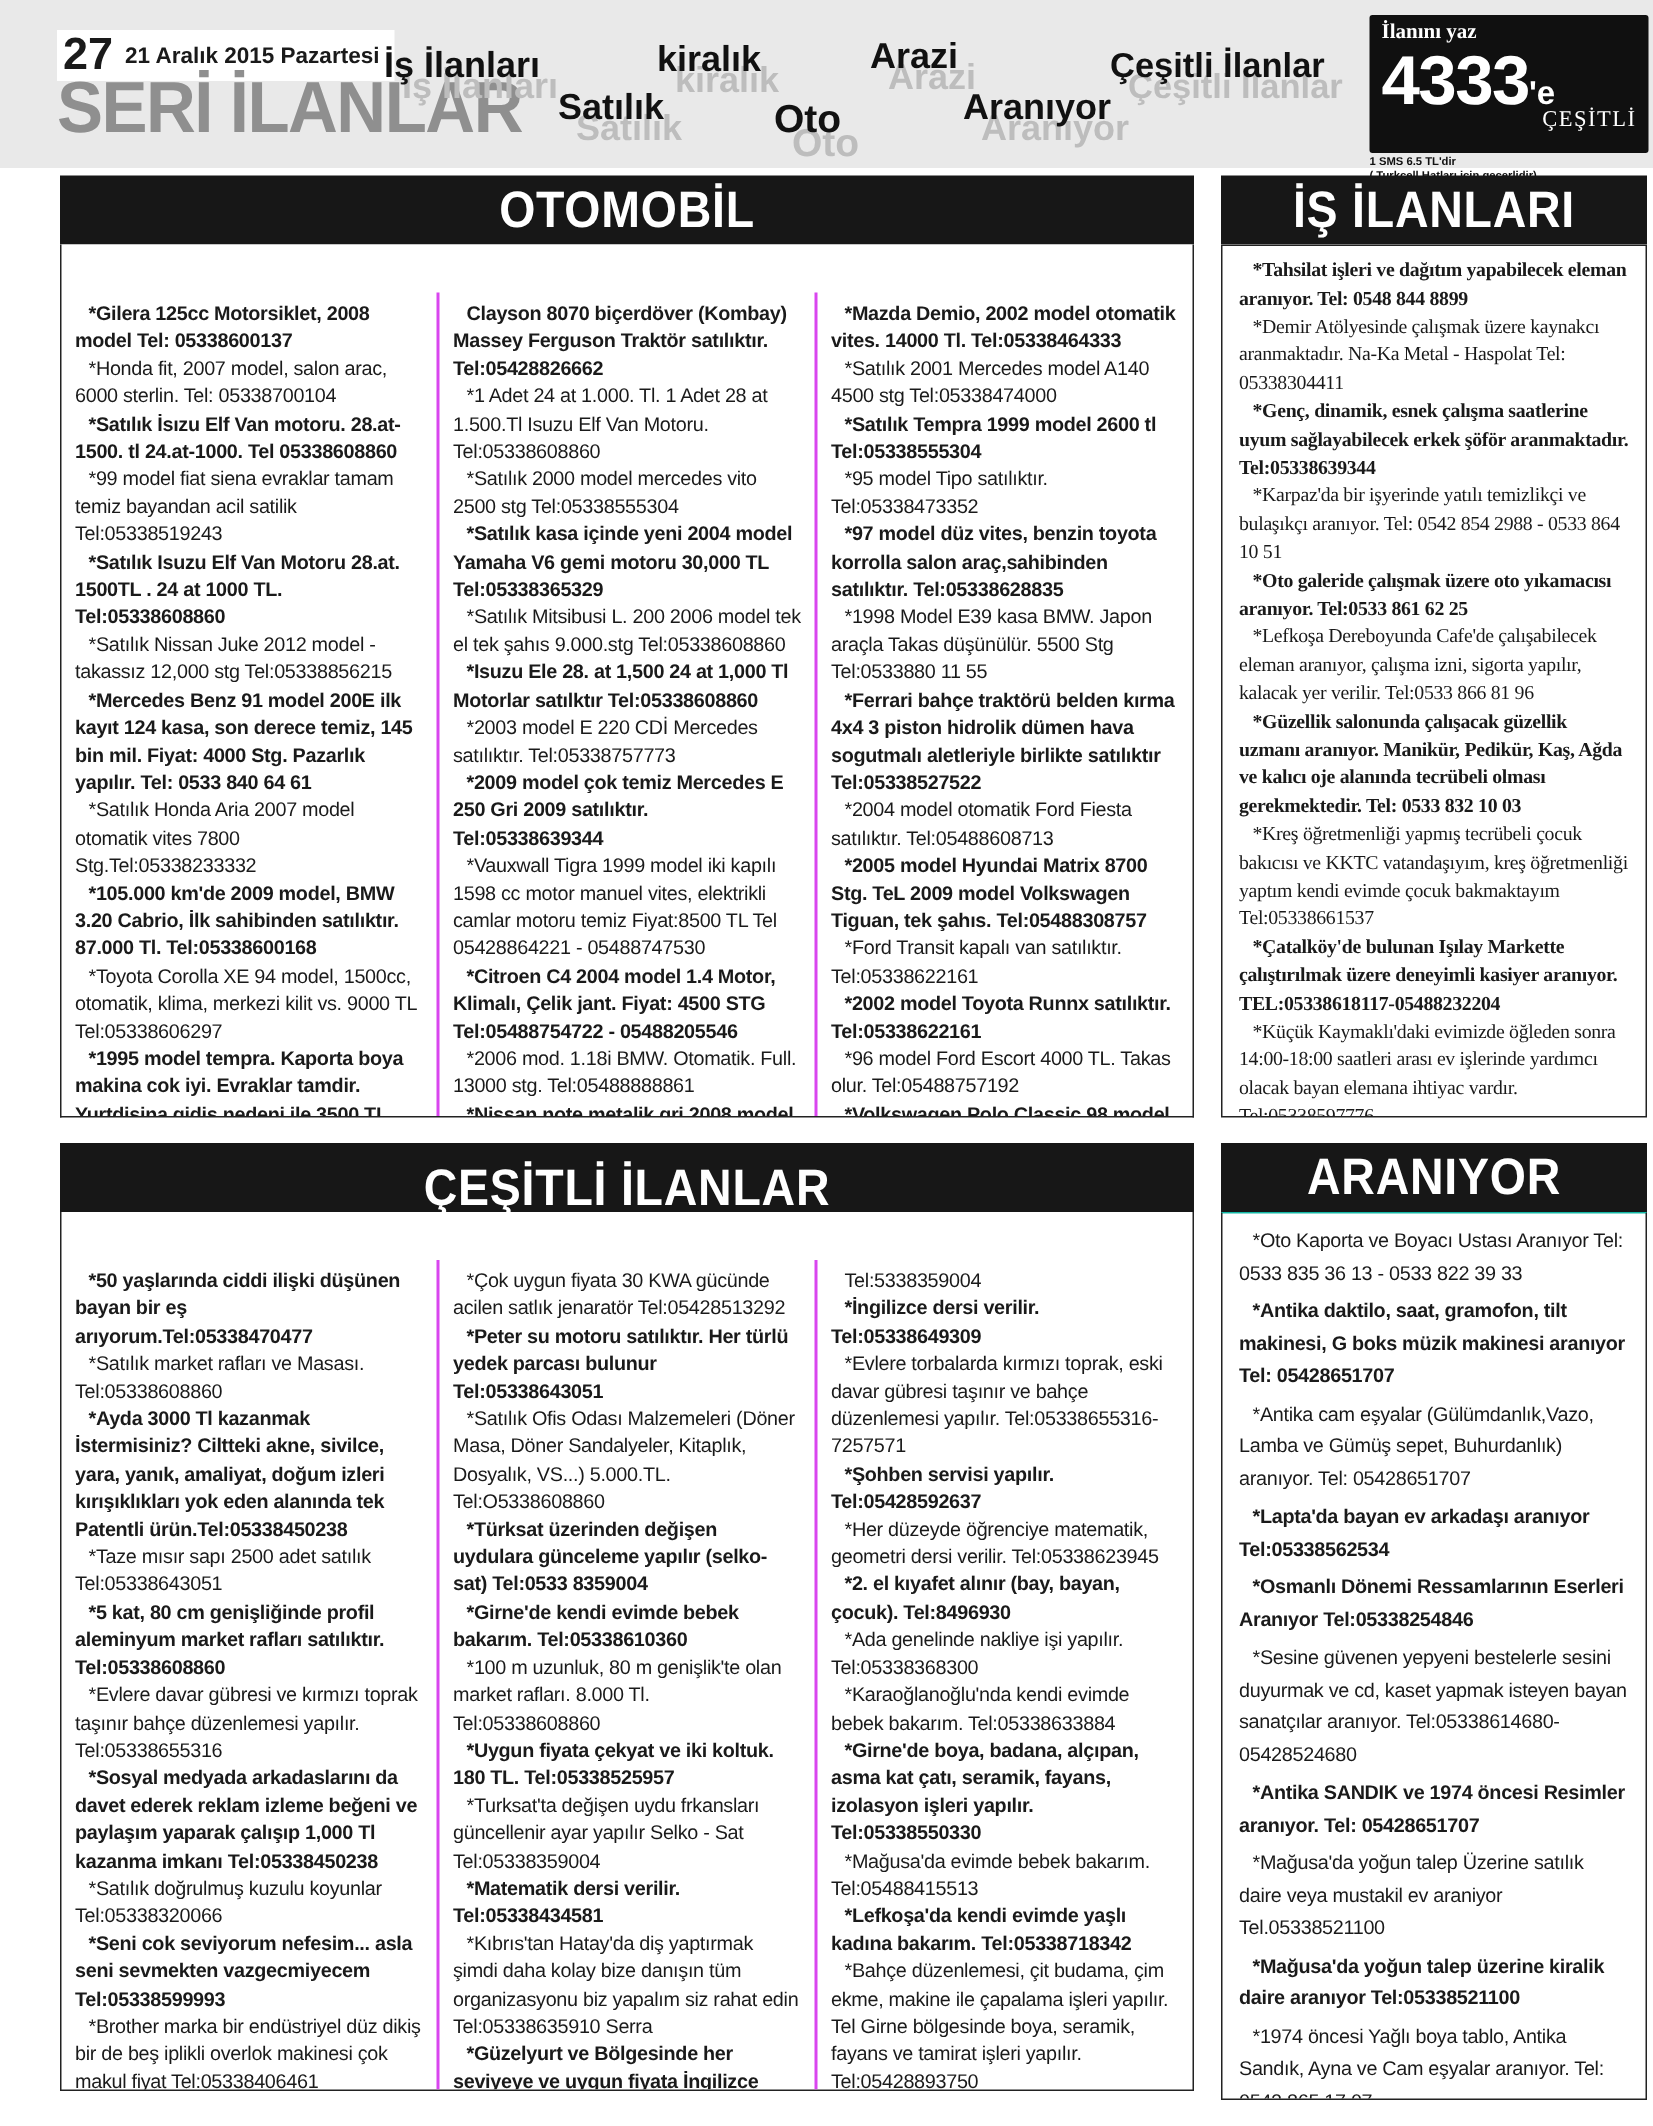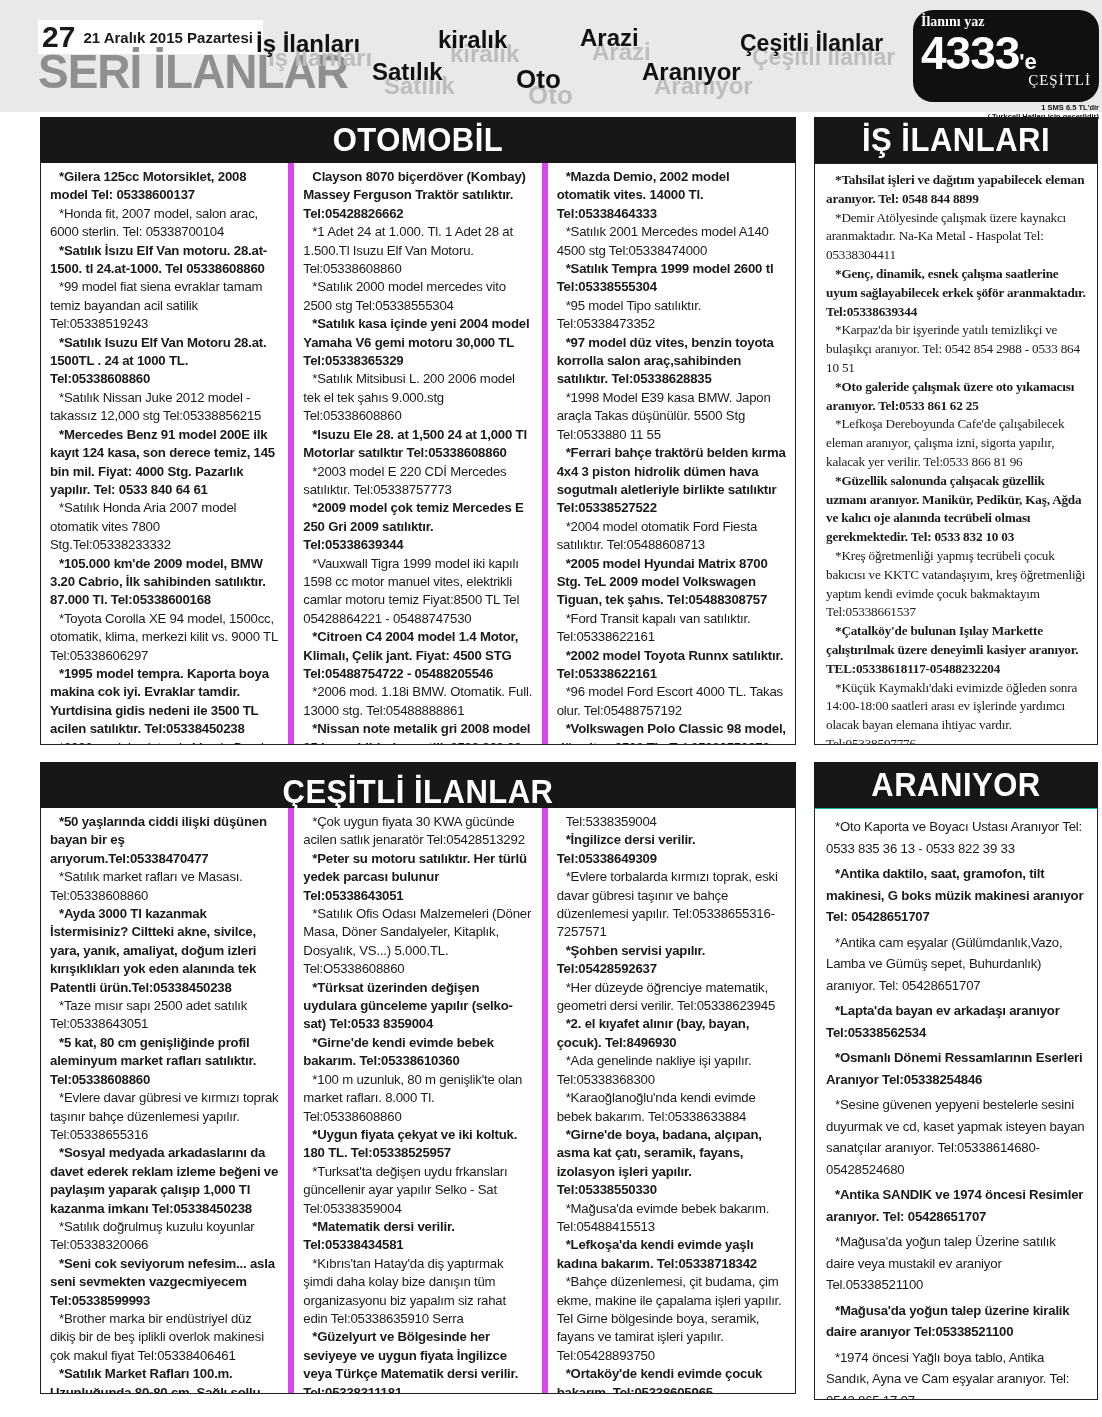--- a/index.html
+++ b/index.html
@@ -9,34 +9,34 @@
     overflow:hidden;
   }
   
   .top-band{position:absolute;left:0;top:0;width:1102px;height:112px;background:#e9e9e9;}
   .date-box{position:absolute;left:38px;top:20px;background:#ffffff;padding:2px 10px 2px 4px;display:flex;align-items:center;gap:8px;}
   .page-no{font-size:30px;font-weight:bold;line-height:1;}
   .date-txt{font-size:15px;font-weight:bold;}
   .masthead{position:absolute;left:38px;top:48px;font-size:46px;font-weight:bold;color:#8f8f8f;letter-spacing:-1px;line-height:1;transform:scaleY(1.05);}
   .cat{position:absolute;font-weight:bold;color:#111;white-space:nowrap;}
   .cat-echo{position:absolute;font-weight:bold;color:#bdbdbd;white-space:nowrap;z-index:0;}
-  .sms-box{position:absolute;left:913px;top:10px;width:186px;height:92px;background:#101010;border-radius:20px;color:#fff;padding:4px 8px;box-sizing:border-box;}
+  .sms-box{position:absolute;left:913px;top:10px;width:186px;height:92px;background:#101010;border-radius:2px;color:#fff;padding:4px 8px;box-sizing:border-box;}
   .sms-top{font-size:14px;font-weight:bold;font-family:"Liberation Serif","DejaVu Serif",serif;}
   .sms-number{font-size:46px;font-weight:bold;line-height:1;letter-spacing:-1px;display:inline-block;}
   .sms-suffix{font-size:22px;font-weight:bold;}
   .sms-send{font-size:15px;font-family:"Liberation Serif","DejaVu Serif",serif;text-align:right;margin-top:-4px;letter-spacing:1px;}
-  .sms-notes{position:absolute;left:913px;top:103px;width:186px;text-align:right;font-size:7.5px;font-weight:bold;color:#111;line-height:1.25;}
+  .sms-notes{position:absolute;left:913px;top:103px;width:186px;text-align:left;font-size:7.5px;font-weight:bold;color:#111;line-height:1.25;}
   
   .sec-header{position:absolute;background:#171717;color:#fff;display:flex;align-items:center;justify-content:center;font-weight:bold;letter-spacing:0.5px;}
   .sec-header .t{font-size:31px;transform:scaleY(1.1);}
   
   .sec-body{position:absolute;background:#fff;box-sizing:border-box;border:1px solid #222;border-top:none;overflow:hidden;}
   .cols{display:flex;height:100%;}
-  .col{flex:1;padding:5px 9px 4px 9px;box-sizing:border-box;overflow:hidden;}
-  .col + .col{border-left:6px solid #d946ef;}
+  .col{flex:1;padding:5px 9px 4px 9px;box-sizing:border-box;overflow:hidden;margin-top:32px;}
+  .col + .col{border-left:2px solid #d946ef;}
   .single{padding:7px 11px;box-sizing:border-box;overflow:hidden;}
   .ad{margin:0;font-size:13.2px;line-height:18.4px;text-indent:9px;letter-spacing:-0.2px;}
   .ad.bold{font-weight:bold;}
   .aran .ad{line-height:21.5px;margin-bottom:4px;}
   .is .ad{line-height:18.8px;}
 </style>
 </head>
 <body>
 
 <div class="top-band">

